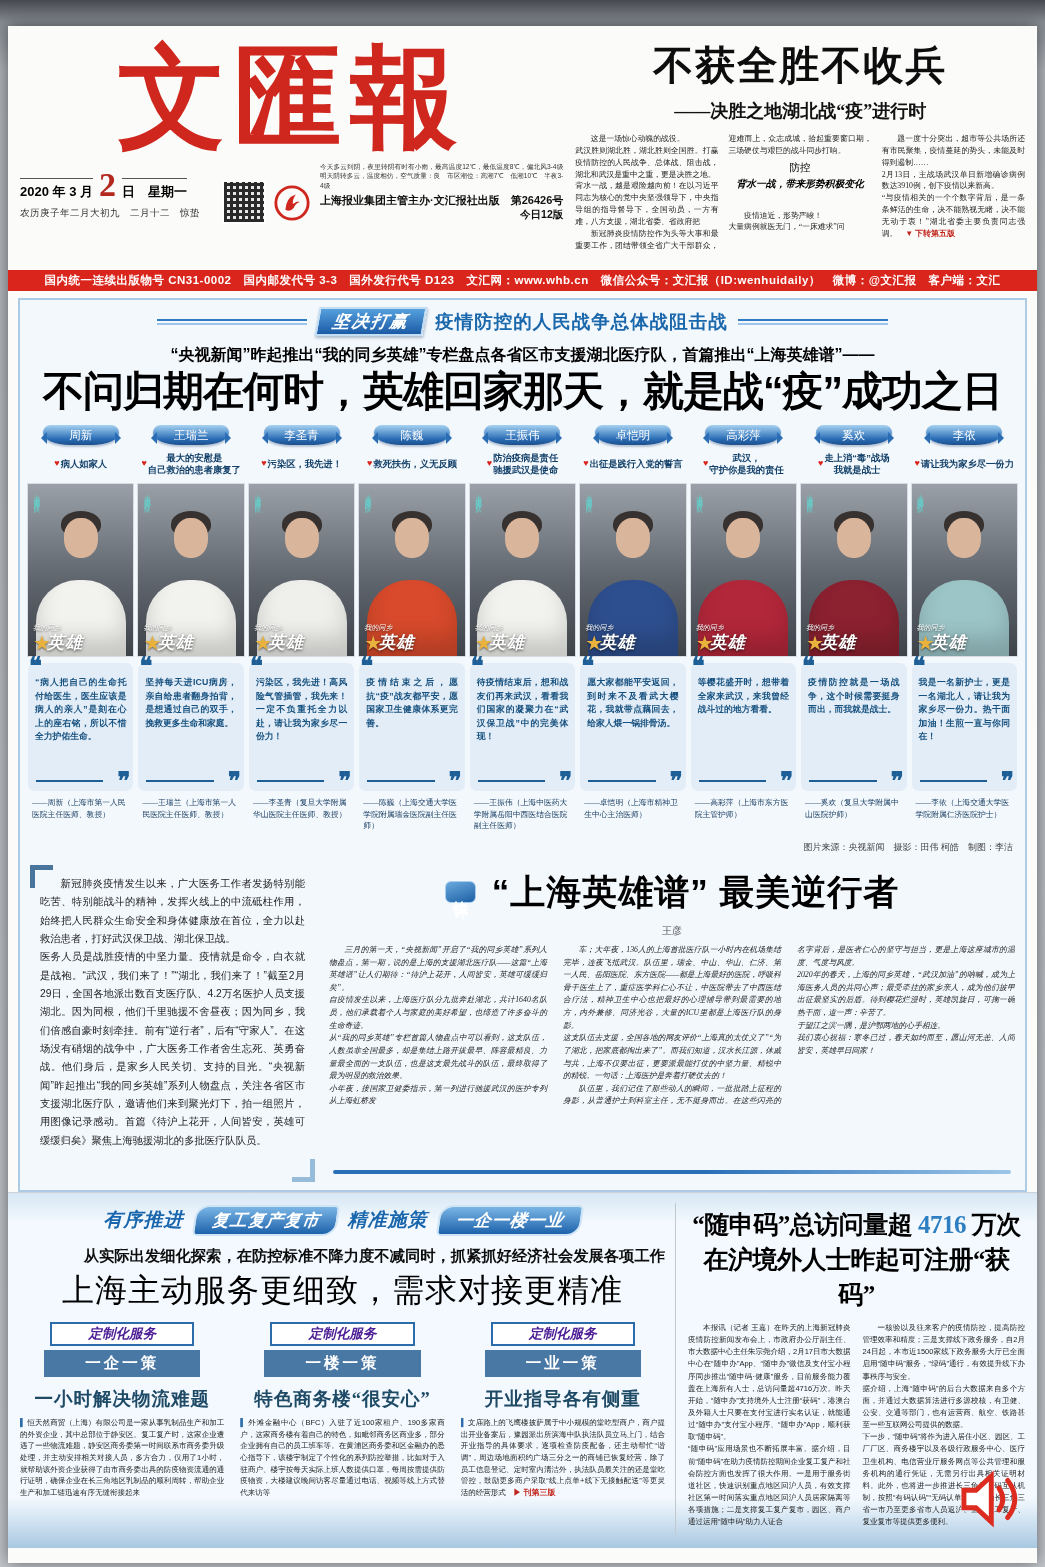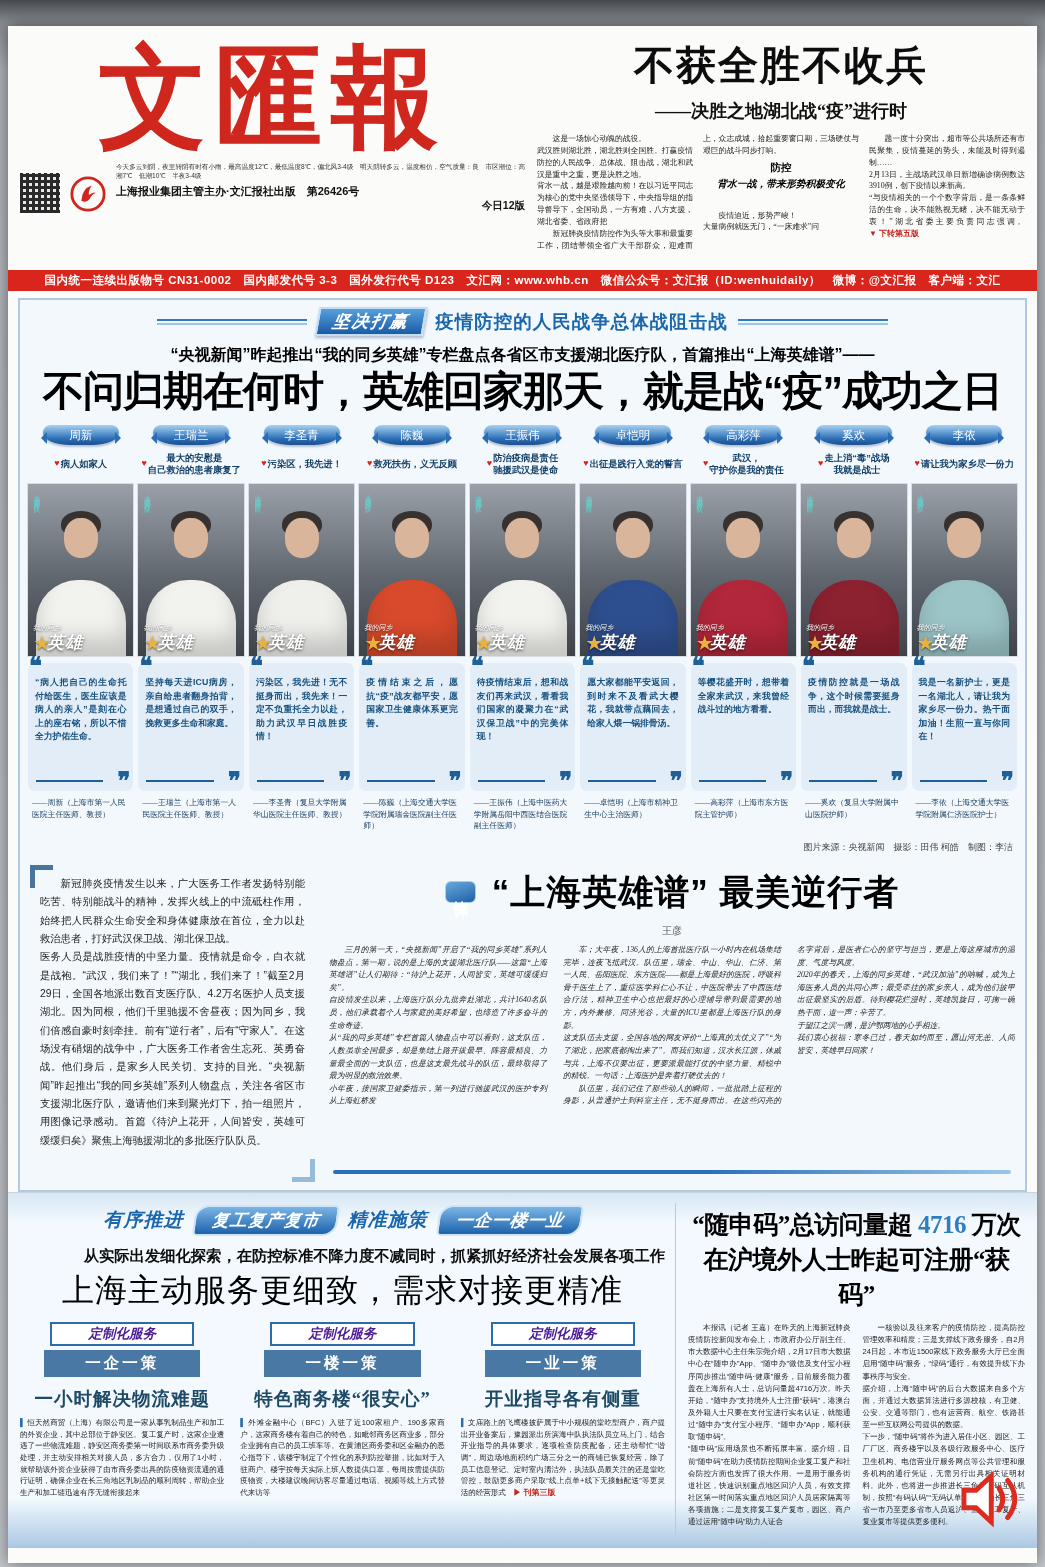--- a/index.html
+++ b/index.html
@@ -38,21 +38,21 @@
   .weather{font-size:6.6px;line-height:1.4;color:#333;text-align:justify}
   .pub-line{font-size:11px;font-weight:bold;color:#111;margin-top:3px;white-space:nowrap}
   .pages-line{font-size:10.5px;font-weight:bold;text-align:right;color:#111}
   
   .top-article{flex:1;min-width:0;padding-top:4px}
   .ta-headline{font-family:"Liberation Serif",serif;font-size:40px;font-weight:900;text-align:center;letter-spacing:2px;color:#0d0d0d}
   .ta-subhead{font-family:"Liberation Serif",serif;font-size:18px;font-weight:bold;text-align:center;margin-top:6px;color:#111}
   .ta-body{column-count:3;column-gap:10px;font-size:7.8px;line-height:1.52;text-align:justify;
     font-family:"Liberation Serif",serif;color:#222;margin-top:10px;height:132px;overflow:hidden}
   .ta-body p{text-indent:2em;white-space:pre-line}
-  .ta-h{text-align:center;font-weight:bold;font-size:10.5px;margin:3px 0 1px;color:#000}
+  .ta-h{text-align:center;font-weight:normal;font-size:10.5px;margin:3px 0 1px;color:#000}
   .ta-h2{text-align:center;font-weight:bold;font-style:italic;font-size:9.8px;margin-bottom:18px;color:#000}
   .turn{color:#c2251c;font-weight:bold;font-size:8px;white-space:nowrap}
   
   .info-bar{margin:5px -10px 0;background:#d9251b;color:#fff;font-size:11.5px;font-weight:bold;
     text-align:center;padding:3px 0;letter-spacing:.5px}
   
   .feature{margin-top:7px;border:2px solid #aecbe6;background:#f3f8fd;padding:7px 8px 0;position:relative}
   .banner{display:flex;align-items:center;justify-content:center;gap:10px}
   .banner .line{height:6px;flex:0 0 150px;border-top:2px solid #2f7ac2;border-bottom:2px solid #9cc6e8}
   .badge{transform:skewX(-10deg);background:linear-gradient(180deg,#55a0dd,#1b5ba6);
@@ -151,20 +151,28 @@
 </style>
 </head>
 <body>
 
 <div class="page">
 
   <div class="masthead">
     <div class="mh-left">
       <div class="mh-title">文匯報</div>
       <div class="mh-bottom">
+        <div class="date-block">
+          <div class="date-row">
+            <span class="date-ym">2020 年 3 月</span>
+            <span class="date-day">2</span>
+            <span class="date-suf">日　星期一</span>
+          </div>
+          <div class="lunar">农历庚子年二月大初九　二月十二　惊蛰</div>
+        </div>
         <div class="qr"></div>
         <svg class="phoenix" viewBox="0 0 40 40">
           <circle cx="20" cy="20" r="17" fill="none" stroke="#cf271d" stroke-width="3"></circle>
           <path d="M13 27 Q14 14 24 11 Q20 17 21 21 Q26 17 28 19 Q23 21 22 25 Q18 30 13 27 Z" fill="#cf271d"></path>
         </svg>
         <div class="pub-block">
           <div class="weather">今天多云到阴，夜里转阴有时有小雨，最高温度12℃，最低温度8℃，偏北风3-4级　明天阴转多云，温度相仿，空气质量：良　市区潮位：高潮7℃　低潮10℃　半夜3-4级</div>
           <div class="pub-line"><span>上海报业集团主管主办·文汇报社出版</span>　<span>第26426号</span></div>
           <div class="pages-line">今日12版</div>
         </div>
@@ -257,21 +265,21 @@
           <span class="p-hair"></span>
             <span class="p-head"></span>
             <span class="p-torso"></span>
           <span class="wm"><span class="wm-small">我的同乡</span><span class="wm-row">
                 <span class="wm-star">★</span>
                 <span class="wm-big">英雄</span>
               </span></span>
         </div>
         <div class="qbox">
             <span class="qo">❝</span>
-            <div class="qtext">污染区，我先进！无不挺身而出，我先来！一定不负重托全力以赴，助力武汉早日战胜疫情！</div>
+            <div class="qtext">污染区，我先进！高风险气管插管，我先来！一定不负重托全力以赴，请让我为家乡尽一份力！</div>
             <span class="qline"></span>
             <span class="qc">❞</span>
           </div>
         <div class="qattr">——李圣青（复旦大学附属华山医院主任医师、教授）</div>
       </div>
 
       <div class="hero" style="--coat: #d84a2b;">
         <div class="ribbon">陈巍</div>
         <div class="tagline"><span class="heart">♥</span><span>救死扶伤，义无反顾</span></div>
         <div class="portrait">

